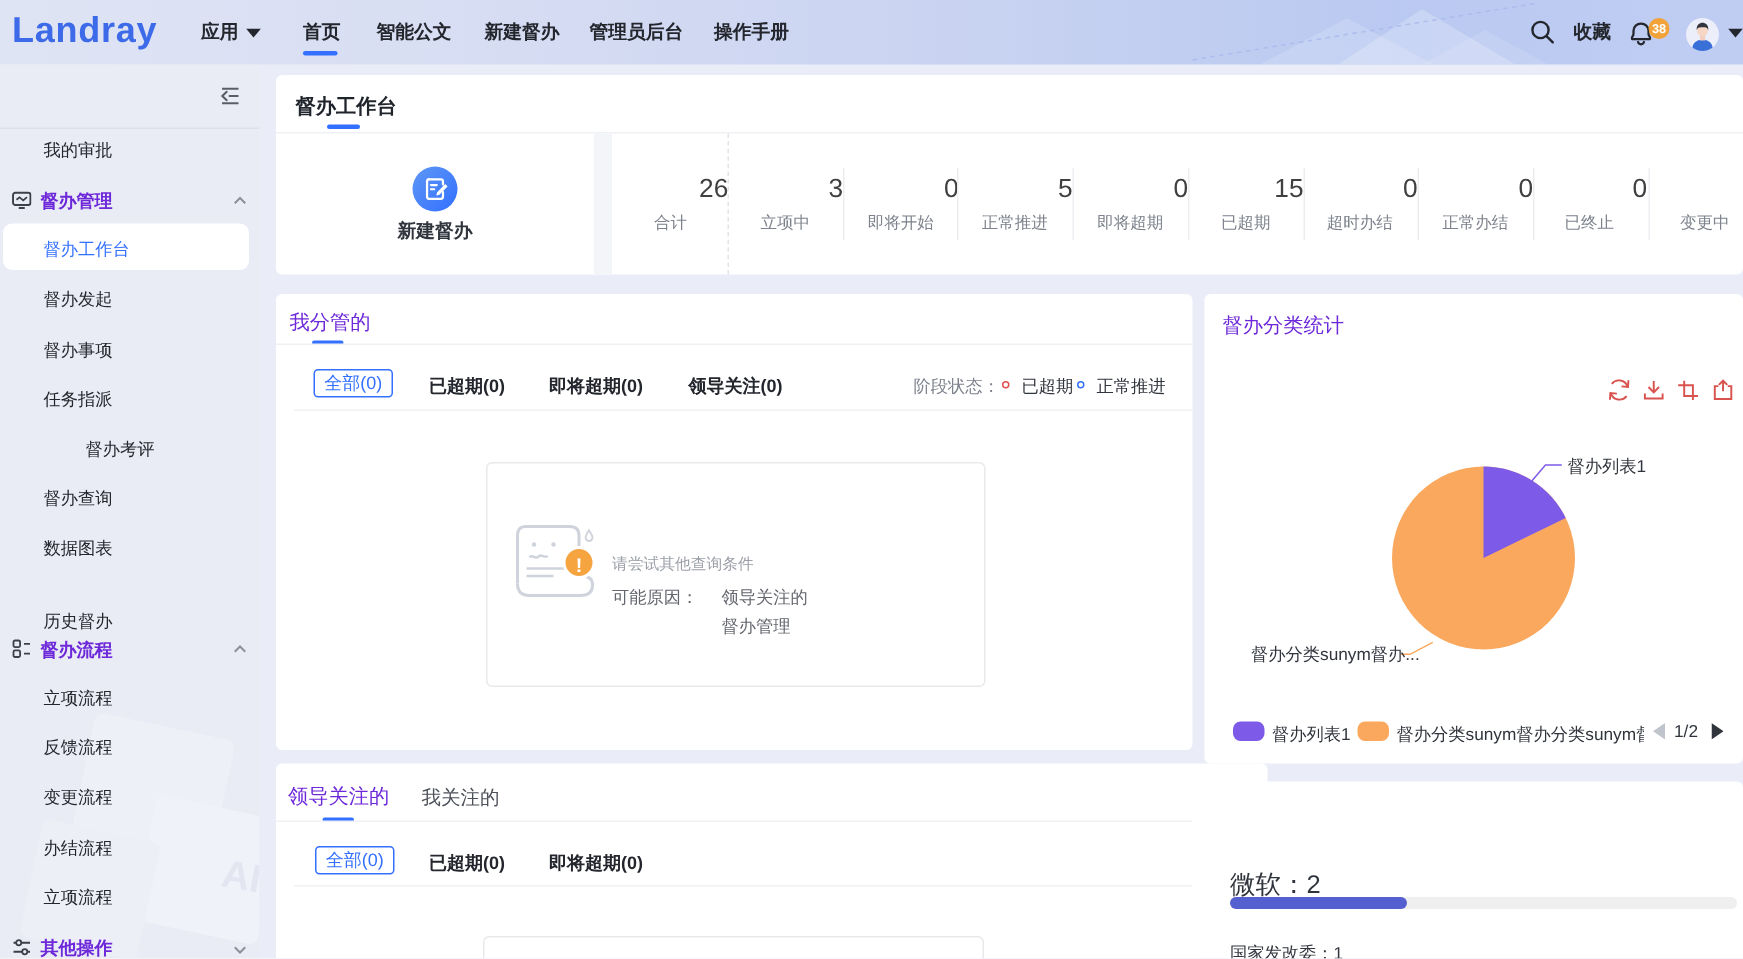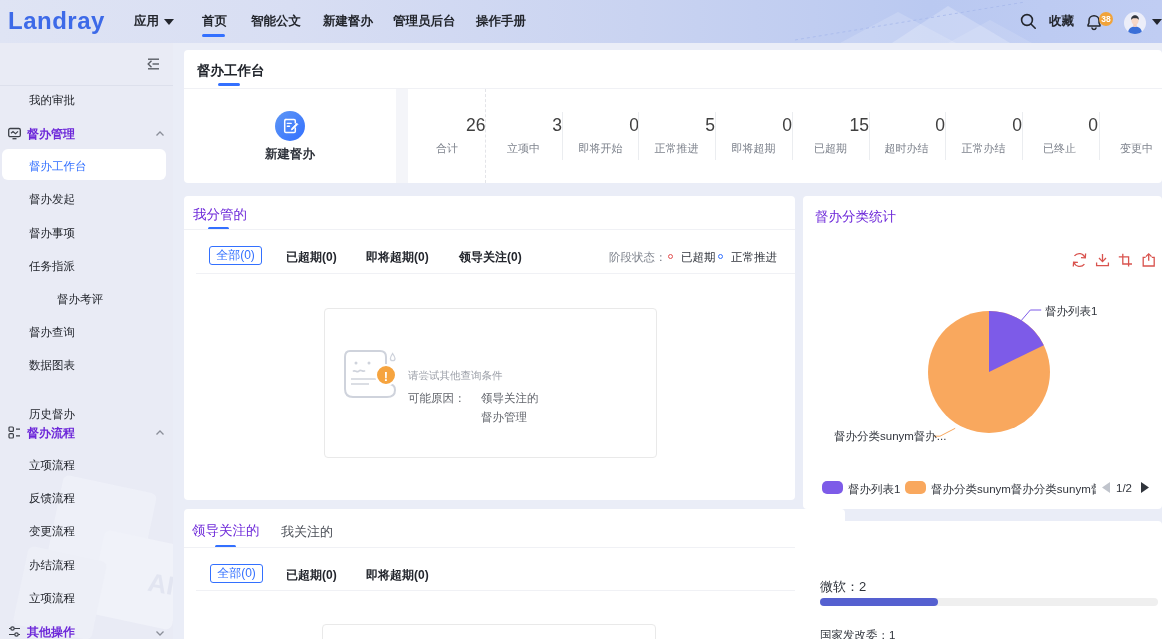--- a/index.html
+++ b/index.html
@@ -315,20 +315,20 @@
     <svg class="abs" style="left:299px;top:286px" width="8" height="11">
         <polygon points="8,0 8,11 0,5.5" fill="#c0c4cc"></polygon>
       </svg>
     <div class="abs" style="left:313px;top:286px;font-size:11.5px;color:#30343c;">1/2</div>
     <svg class="abs" style="left:338px;top:286px" width="8" height="11">
         <polygon points="0,0 0,11 8,5.5" fill="#30343c"></polygon>
       </svg>
   </div>
 
   <div class="card" style="left:803px;top:521px;width:359px;height:118px;border-radius:4px 4px 0 0;">
-    <div class="abs" style="left:17px;top:57px;font-size:13px;color:#30343c;">微软：2</div>
+    <div class="abs" style="left:17px;top:57px;font-size:17px;color:#30343c;">微软：2</div>
     <div class="abs" style="left:17px;top:77px;width:338px;height:8px;background:#efefef;border-radius:4px;">
       <div style="width:118px;height:8px;background:#5560d0;border-radius:4px;"></div>
     </div>
     <div class="abs" style="left:17px;top:107px;font-size:11.5px;color:#30343c;">国家发改委：1</div>
   </div>
 
 </div>
 
 </body></html>

